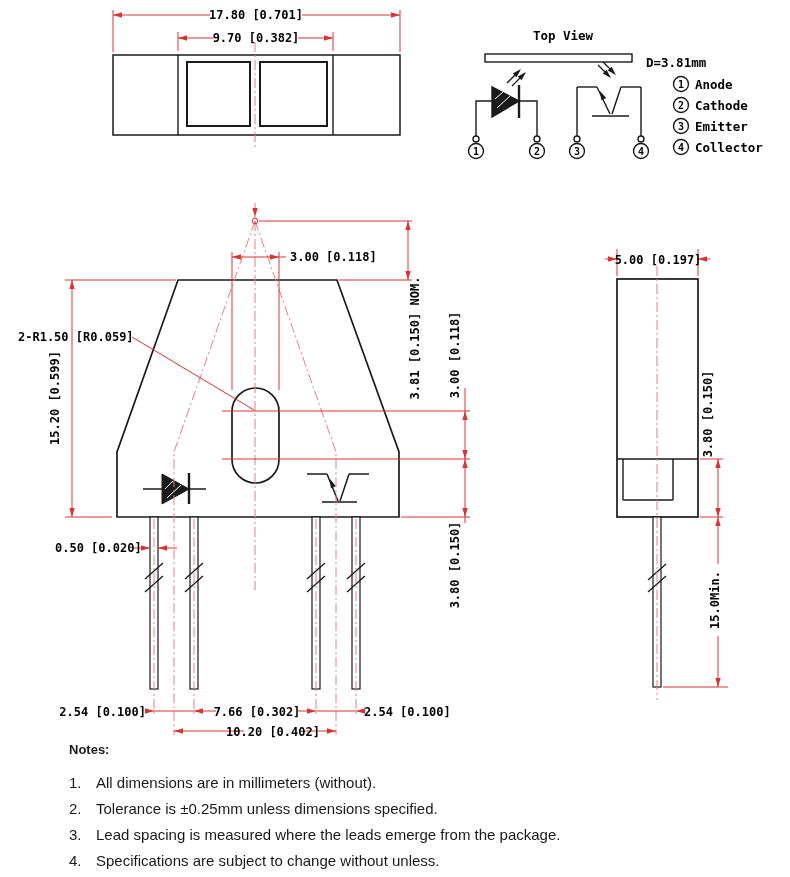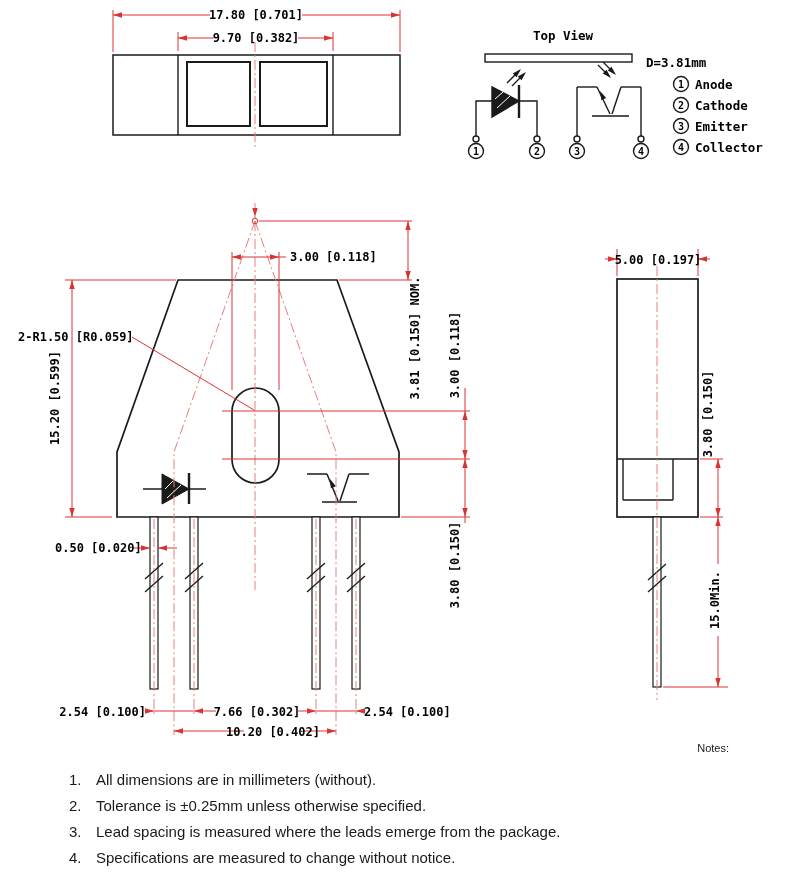--- a/index.html
+++ b/index.html
@@ -4,21 +4,21 @@
 <style>
   html,body{margin:0;padding:0;background:#ffffff;}
   .page{position:relative;width:790px;height:877px;background:#fff;overflow:hidden;
         font-family:"DejaVu Sans Mono",monospace;}
   svg text{fill:#000;}
   .dimtxt{font:700 12px "DejaVu Sans Mono",monospace;}
   .schtxt{font:700 12.5px "DejaVu Sans Mono",monospace;}
   .pinnum{font:700 10px "DejaVu Sans Mono",monospace;}
   .notes{position:absolute;left:69px;top:742px;width:660px;color:#1a1a1a;
          font-family:"Liberation Sans","DejaVu Sans",sans-serif;}
-  .notes-title{font-size:11px;font-weight:400;text-align:right;}
+  .notes-title{font-size:13px;font-weight:700;}
   .notes-list{margin-top:13px;}
   .note-row{display:flex;line-height:26px;font-size:15px;}
   .note-num{width:27px;flex:0 0 27px;}
   .note-text{flex:1;}
 </style>
 </head>
 <body>
 
 <div class="page">
 
@@ -272,26 +272,26 @@
 
 <div class="notes">
   <div class="notes-title">Notes:</div>
   <div class="notes-list">
     <div class="note-row">
       <span class="note-num">1.</span>
       <span class="note-text">All dimensions are in millimeters (without).</span>
     </div>
     <div class="note-row">
       <span class="note-num">2.</span>
-      <span class="note-text">Tolerance is ±0.25mm unless otherwise specified.</span>
+      <span class="note-text">Tolerance is ±0.25mm unless dimensions specified.</span>
     </div>
     <div class="note-row">
       <span class="note-num">3.</span>
       <span class="note-text">Lead spacing is measured where the leads emerge from the package.</span>
     </div>
     <div class="note-row">
       <span class="note-num">4.</span>
-      <span class="note-text">Specifications are measured to change without notice.</span>
+      <span class="note-text">Specifications are subject to change without unless.</span>
     </div>
   </div>
 </div>
 
 </div>
 
 </body></html>

